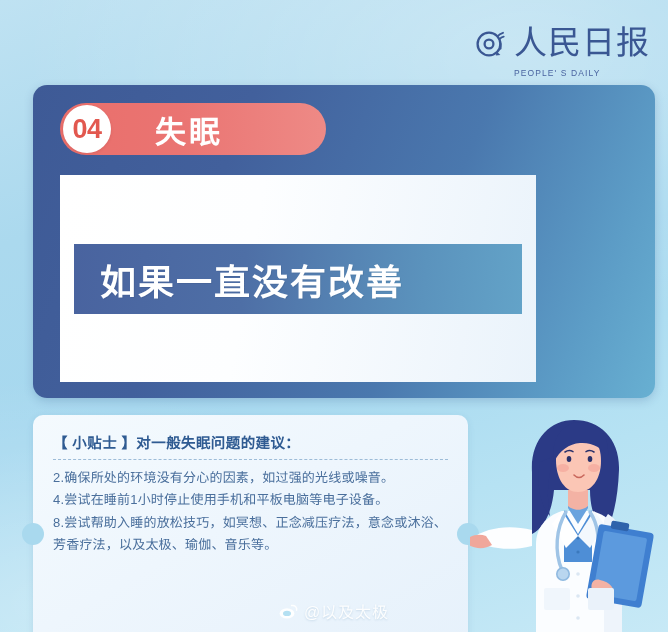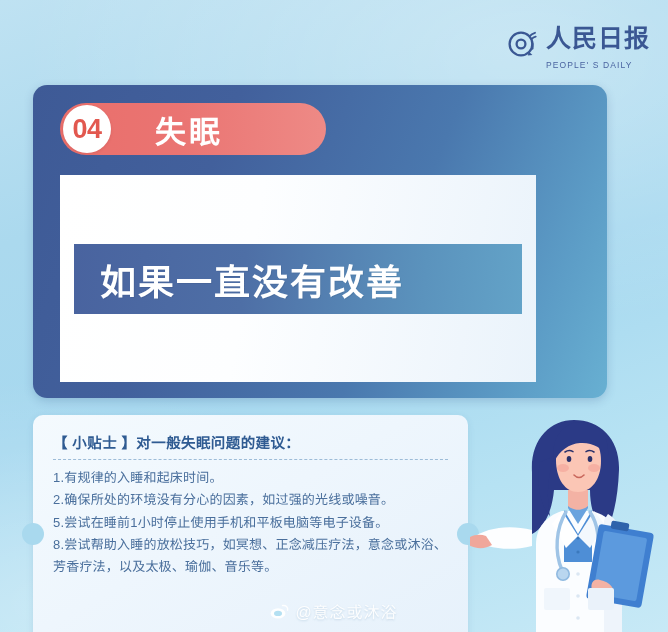--- a/index.html
+++ b/index.html
@@ -44,22 +44,22 @@
   .masthead .at-mark {
     width: 34px;
     height: 34px;
     position: relative;
     flex: none;
     margin-top: 2px;
   }
   .masthead .at-mark svg { display: block; }
   .masthead .wordmark { line-height: 1; }
   .masthead .cn {
-    font-size: 25px;
-    font-weight: bold;
+    font-size: 33px;
+    font-weight: normal;
     letter-spacing: 1px;
     color: #3a5793;
     line-height: 1;
   }
   .masthead .en {
     font-size: 8.5px;
     letter-spacing: 1.1px;
     color: #4a64a0;
     margin-top: 10px;
     line-height: 1;
@@ -69,20 +69,21 @@
   
   .main-card {
     position: absolute;
     left: 33px;
     top: 85px;
     width: 574px;
     height: 313px;
     border-radius: 14px;
     background: linear-gradient(112deg, #3e5a96 0%, #42609c 30%, #4a78ae 62%, #5c9cc6 86%, #68b0d2 100%);
     box-shadow: 0 3px 10px rgba(46,79,134,0.22);
+    padding-left: 48px;
   }
 
   
   .title-pill {
     position: absolute;
     left: 27px;
     top: 18px;
     height: 52px;
     min-width: 266px;
     border-radius: 26px;
@@ -257,23 +258,22 @@
 
   </div>
 
   <div class="tips-card">
     <span class="notch notch-left"></span>
     <span class="notch notch-right"></span>
 
     <div class="tips-head">【 小贴士 】对一般失眠问题的建议：</div>
     <div class="tips-rule"></div>
     <div class="tips-list">
-      <div>1.有规律的入睡和起床时间。</div>
       <div>2.确保所处的环境没有分心的因素，如过强的光线或噪音。</div>
-      <div>5.尝试在睡前1小时停止使用手机和平板电脑等电子设备。</div>
+      <div>4.尝试在睡前1小时停止使用手机和平板电脑等电子设备。</div>
       <div>8.尝试帮助入睡的放松技巧，如冥想、正念减压疗法，意念或沐浴、芳香疗法，以及太极、瑜伽、音乐等。</div>
     </div>
   </div>
 
   <div class="doctor">
     <svg width="198" height="220" viewBox="0 0 198 220" fill="none">
 
       <path d="M62 118 C 38 112, 16 116, 2 126 C 14 136, 38 140, 62 134 Z" fill="#fdfeff"></path>
 
       <path d="M16 124 C 8 121, -2 124, -6 130 C 2 137, 14 138, 22 133 Z" fill="#f0a79b"></path>
@@ -334,16 +334,16 @@
   </div>
 
   <div class="watermark">
     <span class="weibo-eye">
       <svg width="19" height="15" viewBox="0 0 19 15" fill="none">
         <ellipse cx="8" cy="9.4" rx="7.4" ry="5.2" fill="rgba(255,255,255,0.92)"></ellipse>
         <ellipse cx="8" cy="9.4" rx="4" ry="2.7" fill="#b4e0f2"></ellipse>
         <path d="M12.6 1.6 c3.2 -0.6 5.6 1.6 5 4.6" stroke="rgba(255,255,255,0.92)" stroke-width="1.5" stroke-linecap="round" fill="none"></path>
       </svg>
     </span>
-    <span>@意念或沐浴</span>
+    <span>@以及太极</span>
   </div>
 
 </div>
 
 </body></html>

